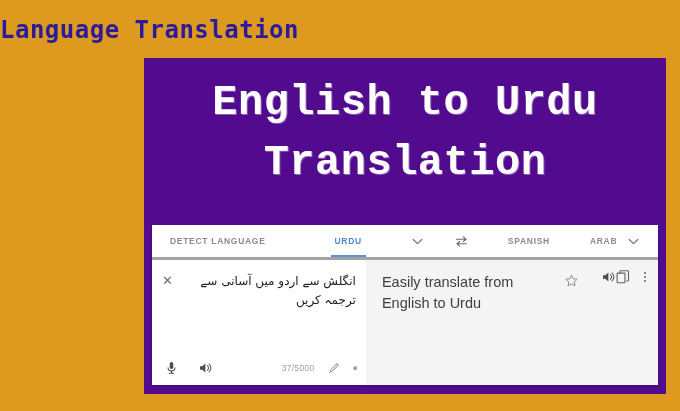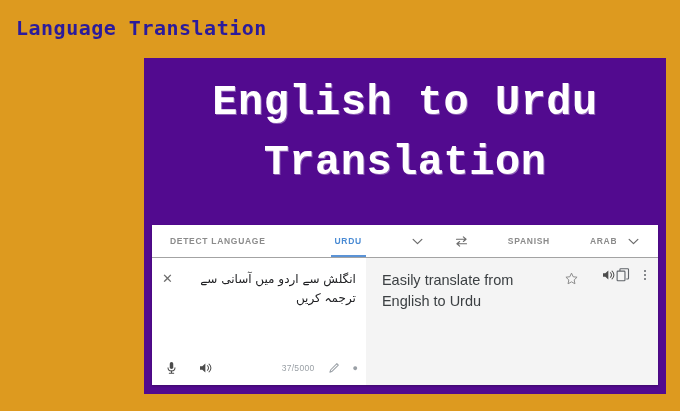--- a/index.html
+++ b/index.html
@@ -11,24 +11,24 @@
     width: 680px;
     height: 411px;
     overflow: hidden;
     font-family: "Liberation Sans", sans-serif;
     position: relative;
   }
 
   
   #page-title {
     position: absolute;
-    left: 16px;
+    left: 0;
     top: 16px;
     font-family: "DejaVu Sans Mono", "Liberation Mono", monospace;
-    font-size: 20px;
+    font-size: 24px;
     font-weight: 700;
     letter-spacing: 0.5px;
     color: #2b1b9c;
     white-space: nowrap;
   }
 
   
   #banner {
     position: absolute;
     left: 144px;
@@ -66,21 +66,21 @@
     display: flex;
     flex-direction: column;
     box-shadow: 0 1px 2px rgba(0,0,0,0.25);
   }
 
   
   #lang-bar {
     height: 32px;
     display: flex;
     align-items: center;
-    border-bottom: 1px solid #a3a3a3;
+    border-bottom: 3px solid #a3a3a3;
     background: #ffffff;
     flex: 0 0 auto;
     position: relative;
   }
   .lang-tab {
     font-size: 8.5px;
     letter-spacing: 0.7px;
     color: #8b8b8b;
     font-weight: 600;
     white-space: nowrap;

